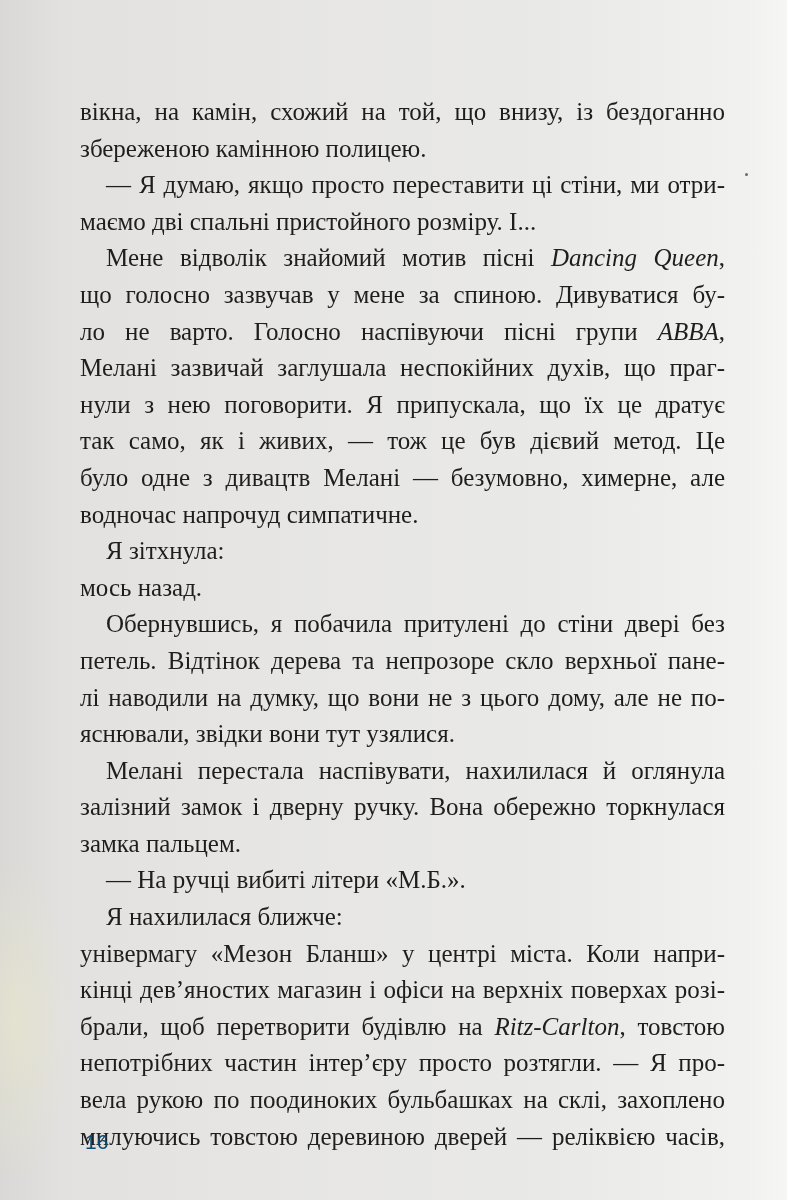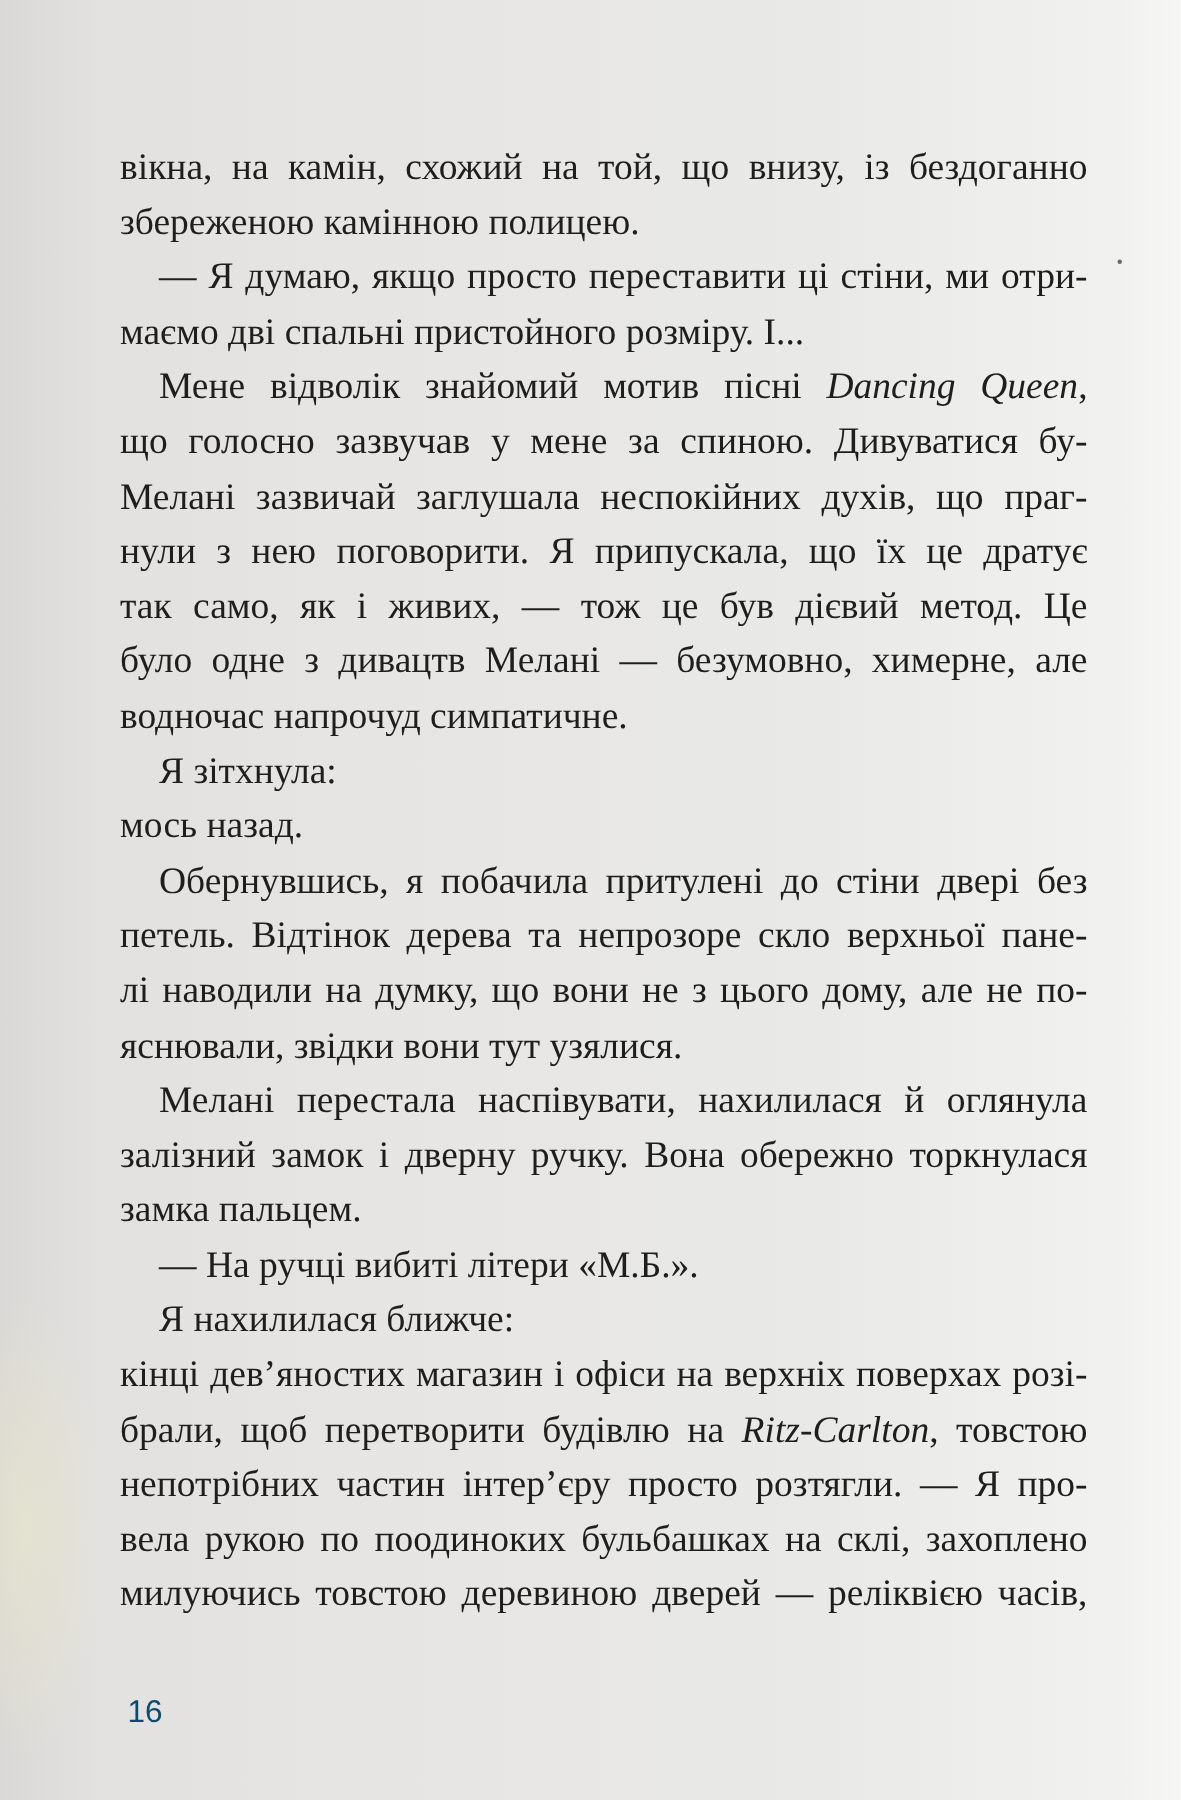--- a/index.html
+++ b/index.html
@@ -75,36 +75,38 @@
 <div class="page">
   <div class="glow"></div>
   <div class="speck" style="left:745px; top:173px;"></div>
   <div class="text-block" id="text-block">
       <span class="line">вікна, на камін, схожий на той, що внизу, із бездоганно</span>
       <span class="line last">збереженою камінною полицею.</span>
       <span class="line indent">— Я думаю, якщо просто переставити ці стіни, ми отри-</span>
       <span class="line last">маємо дві спальні пристойного розміру. І...</span>
       <span class="line indent"><span>Мене відволік знайомий мотив пісні </span><span class="it">Dancing Queen</span><span>,</span></span>
       <span class="line">що голосно зазвучав у мене за спиною. Дивуватися бу-</span>
+      <span class="line"><span>ло не варто. Голосно наспівуючи пісні групи </span><span class="it">ABBA</span><span>,</span></span>
       <span class="line">Мелані зазвичай заглушала неспокійних духів, що праг-</span>
       <span class="line">нули з нею поговорити. Я припускала, що їх це дратує</span>
       <span class="line">так само, як і живих, — тож це був дієвий метод. Це</span>
       <span class="line">було одне з дивацтв Мелані — безумовно, химерне, але</span>
       <span class="line last">водночас напрочуд симпатичне.</span>
       <span class="line indent last">Я зітхнула:</span>
       <span class="line last">мось назад.</span>
       <span class="line indent">Обернувшись, я побачила притулені до стіни двері без</span>
       <span class="line">петель. Відтінок дерева та непрозоре скло верхньої пане-</span>
       <span class="line">лі наводили на думку, що вони не з цього дому, але не по-</span>
       <span class="line last">яснювали, звідки вони тут узялися.</span>
       <span class="line indent">Мелані перестала наспівувати, нахилилася й оглянула</span>
       <span class="line">залізний замок і дверну ручку. Вона обережно торкнулася</span>
       <span class="line last">замка пальцем.</span>
       <span class="line indent last">— На ручці вибиті літери «М.Б.».</span>
       <span class="line indent last">Я нахилилася ближче:</span>
+      <span class="line">універмагу «Мезон Бланш» у центрі міста. Коли напри-</span>
       <span class="line">кінці дев’яностих магазин і офіси на верхніх поверхах розі-</span>
       <span class="line"><span>брали, щоб перетворити будівлю на </span><span class="it">Ritz-Carlton</span><span>, товстою</span></span>
       <span class="line">непотрібних частин інтер’єру просто розтягли. — Я про-</span>
       <span class="line">вела рукою по поодиноких бульбашках на склі, захоплено</span>
       <span class="line">милуючись товстою деревиною дверей — реліквією часів,</span>
     </div>
   <div class="page-number">16</div>
 </div>
 
 </body></html>

